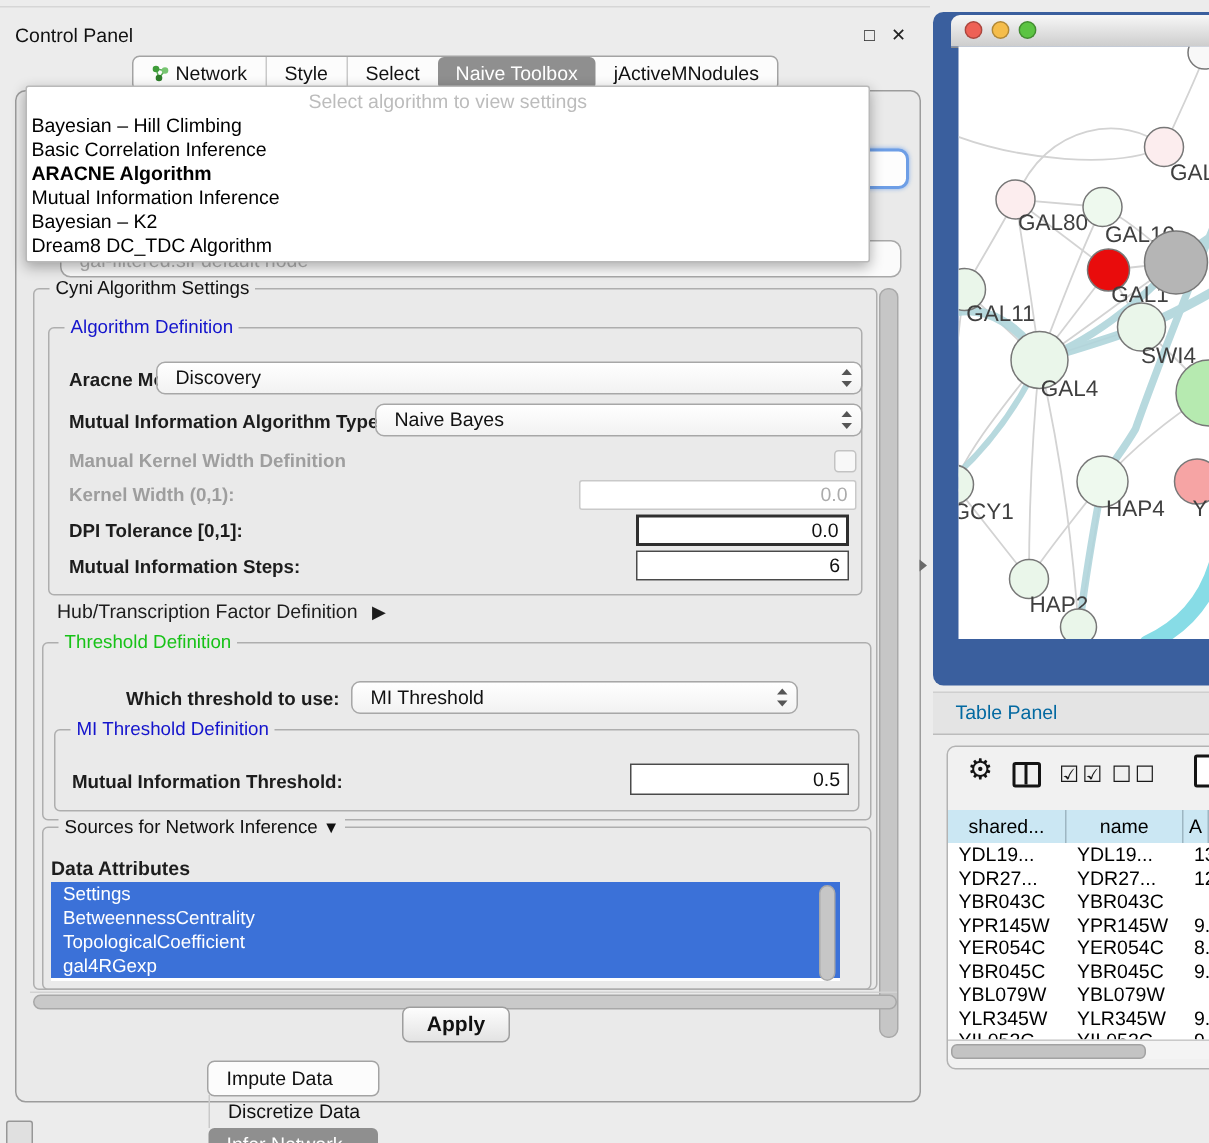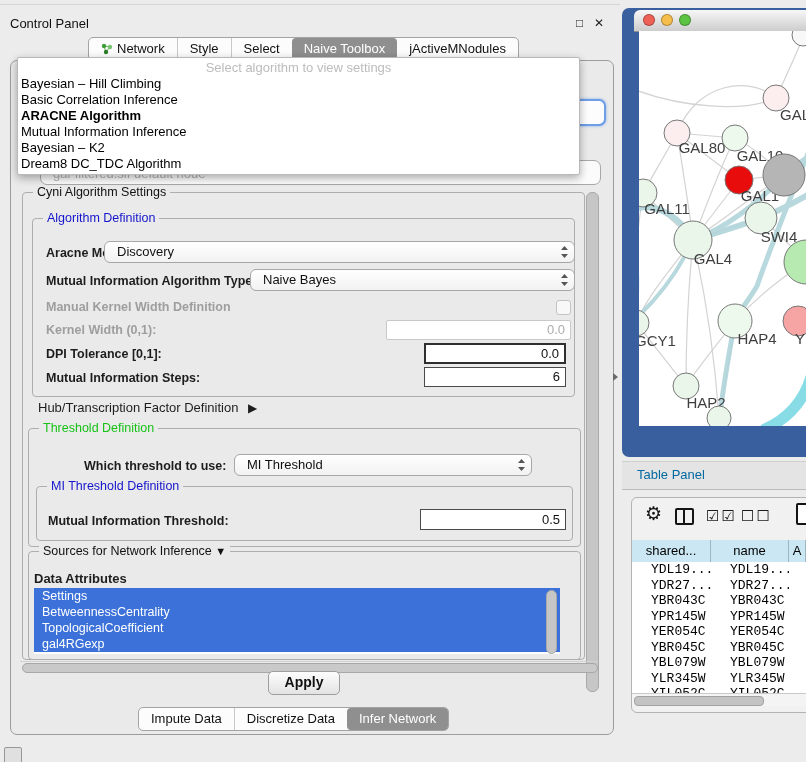--- a/index.html
+++ b/index.html
@@ -57,21 +57,21 @@
   .gear{left:645px;top:504px;font-size:19px;color:#141414;line-height:1;}
   .colicon{left:675px;top:508px;width:15px;height:13px;border:2px solid #141414;border-radius:2px;}
   .colicon::after{content:"";position:absolute;left:6px;top:0;width:2px;height:13px;background:#141414;}
   .checks{left:706px;top:507px;font-size:15px;color:#1a1a1a;letter-spacing:2px;}
   .unchecks{left:741px;top:507px;font-size:15px;color:#1a1a1a;letter-spacing:2px;}
   .docicon{left:796px;top:503px;width:14px;height:18px;border:2px solid #141414;border-radius:2px;background:#fff;}
   .thead{left:632px;top:540px;width:174px;height:22px;display:grid;grid-template-columns:79px 78px 1fr;background:#cbe7f3;border-bottom:2px solid #7f7f7f;font-size:13px;color:#000;}
   .thead .hc{text-align:center;line-height:22px;border-right:1px solid #9db6c2;overflow:hidden;}
   .tbody{left:632px;top:562px;width:174px;height:131px;background:#fff;overflow:hidden;font-size:13px;color:#000;}
   .trow{display:grid;grid-template-columns:79px 78px 1fr;height:15.5px;line-height:15.5px;}
-  .trow .tc{padding-left:19px;overflow:hidden;white-space:nowrap;font-family:Liberation Mono, monospace;}
+  .trow .tc{padding-left:7px;overflow:hidden;white-space:nowrap;}
   .tb-hscroll{left:632px;top:693px;width:174px;height:12px;background:#f4f4f4;border-top:1px solid #c9c9c9;}
   .tb-hthumb{position:absolute;left:2px;top:2px;width:128px;height:8px;background:#c3c3c3;border:1px solid #a2a2a2;border-radius:4px;}
 </style>
 </head>
 <body>
 
 <div class="abs cp-titlebar">
   <span class="abs cp-title">Control Panel</span>
   <span class="abs winbtn" style="left:576px;">□</span>
   <span class="abs winbtn" style="left:594px;">✕</span>
@@ -176,21 +176,21 @@
   </div>
 <div class="abs vthumb" style="left:546px;top:590px;width:9px;height:62px;"></div>
 
 <div class="abs vthumb" style="left:586px;top:192px;width:11px;height:498px;"></div>
 <div class="abs hscroll">
     <span class="hthumb"></span>
   </div>
 
 <div class="abs applybtn">Apply</div>
 
-<div class="abs tabbar" style="left:138px;top:707px;" id="bottom-tabs">
+<div class="abs tabbar" style="left:138px;top:707px;flex-direction:column;" id="bottom-tabs">
     <span class="tab">Impute Data</span>
     <span class="tab">Discretize Data</span>
     <span class="tab sel">Infer Network</span>
   </div>
 
 <div class="abs miniicon"></div>
 <div class="abs split-arrow"></div>
 
 <div class="abs bluewin" style="background: rgb(58, 95, 158);"></div>
 <div class="abs net-titlebar">

